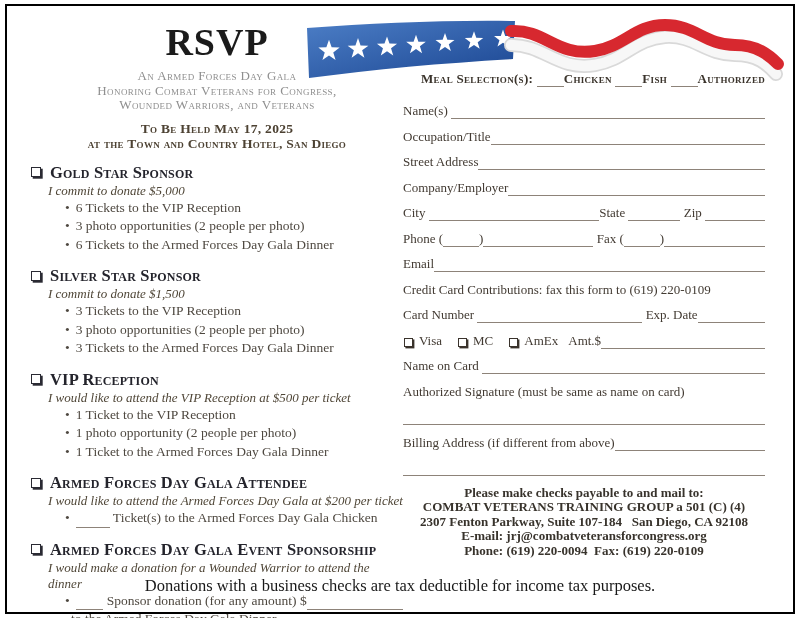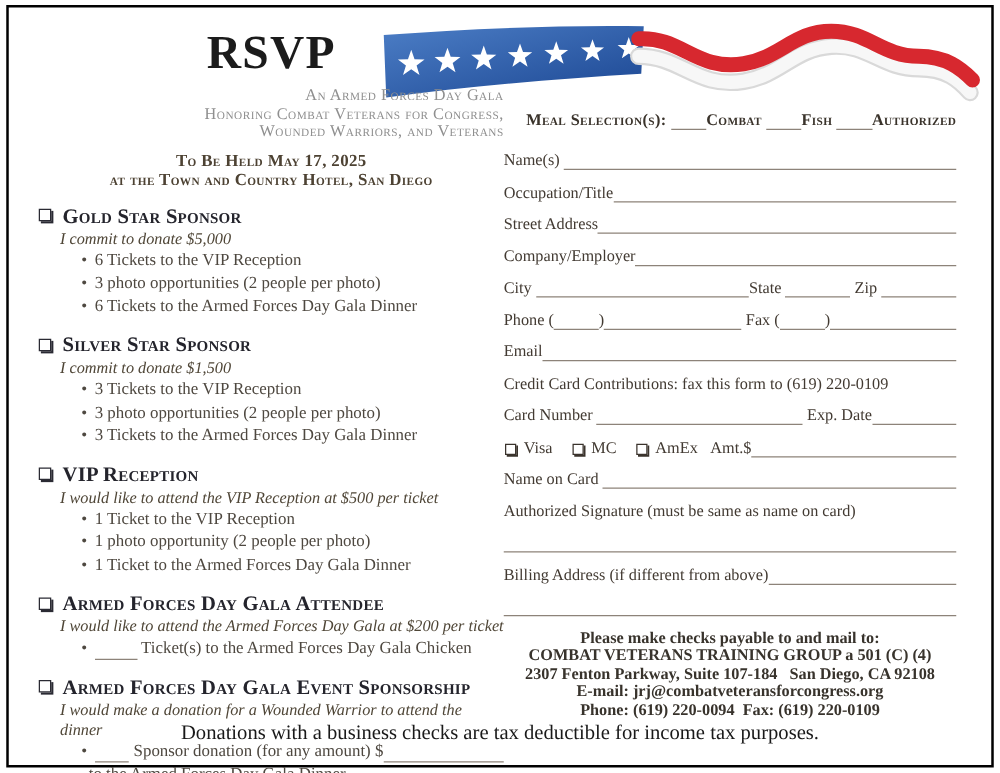--- a/index.html
+++ b/index.html
@@ -10,40 +10,40 @@
 
   
   .flag { position:absolute; top:8px; right:0px; width:488px; height:76px; }
 
   
   .col-left { position:absolute; left:24px; top:8px; width:372px; }
   .head { text-align:center; }
   .page-title { font-size:38px; font-weight:bold; color:#1b1b1b; letter-spacing:1px; margin-top:6px; }
   .subtitle-line { font-variant:small-caps; color:#8f8f8f; font-size:13px;
     line-height:14.5px; letter-spacing:.4px; }
-  .subtitle-block { margin-top:5px;text-align:right; }
+  .subtitle-block { margin-top:5px; }
   .event-block { margin-top:8px; }
   .event-line { font-variant:small-caps; font-weight:bold; color:#4d4233;
     font-size:13.5px; line-height:15px; letter-spacing:.3px; }
 
   .sections { margin-top:10px; }
   .section { margin-top:12px; }
   .sec-head { display:flex; align-items:center; font-variant:small-caps; font-weight:bold;
     font-size:16.5px; color:#24242c; letter-spacing:.2px; line-height:19px; }
   .cb-lg { flex:0 0 auto; width:10px; height:10px; border:1.6px solid #2a2a33;
     box-shadow:1.7px 1.7px 0 0 #2a2a33; margin-right:9px; background:#fff; }
   .sec-italic { font-style:italic; color:#4f4637; font-size:13px; line-height:16px;
     margin-left:17px; margin-top:1px; }
   .bullet { display:flex; align-items:flex-end; font-size:13.5px; color:#4e4840;
     line-height:18.5px; margin-left:34px; }
   .bullet .dot { margin-right:6px; color:#4e4840; }
   .sec-after { font-size:13.5px; color:#4e4840; line-height:18.5px; margin-left:40px; }
 
   
-  .col-right { position:absolute; left:396px; top:82px; right:28px;font-family:Liberation Serif, serif; }
+  .col-right { position:absolute; left:396px; top:65px; right:28px;font-family:Liberation Serif, serif; }
   .row { display:flex; align-items:flex-end; font-size:13px; color:#423a32;
     height:16px; margin-bottom:9.5px; }
   .row.meal { font-weight:bold; font-variant:small-caps; color:#3a332b; font-size:13px;
     letter-spacing:.3px; margin-bottom:16px; margin-left:18px; }
   .row.space-above { margin-top:7px; }
   .lbl { white-space:pre; }
   .blank { display:inline-block; border-bottom:1.3px solid #8d8379; height:12px; }
   .blank.flex { flex:1 1 auto; }
   .cb { flex:0 0 auto; width:9px; height:9px; border:1.4px solid #3a332c;
     box-shadow:1.4px 1.4px 0 0 #3a332c; margin:0 6px 2px 1px; background:#fff; }
@@ -184,21 +184,21 @@
           <div class="sec-after">to the Armed Forces Day Gala Dinner</div>
         </div>
       </div>
   </div>
 
   <div class="col-right">
     <div id="form-rows">
         <div class="row meal">
           <span class="lbl">Meal Selection(s): </span>
           <span class="blank" style="width: 33px;"></span>
-          <span class="lbl">Combat </span>
+          <span class="lbl">Chicken </span>
           <span class="blank" style="width: 33px;"></span>
           <span class="lbl">Fish </span>
           <span class="blank" style="width: 33px;"></span>
           <span class="lbl">Authorized</span>
         </div>
         <div class="row">
           <span class="lbl">Name(s) </span>
           <span class="blank flex"></span>
         </div>
         <div class="row">

